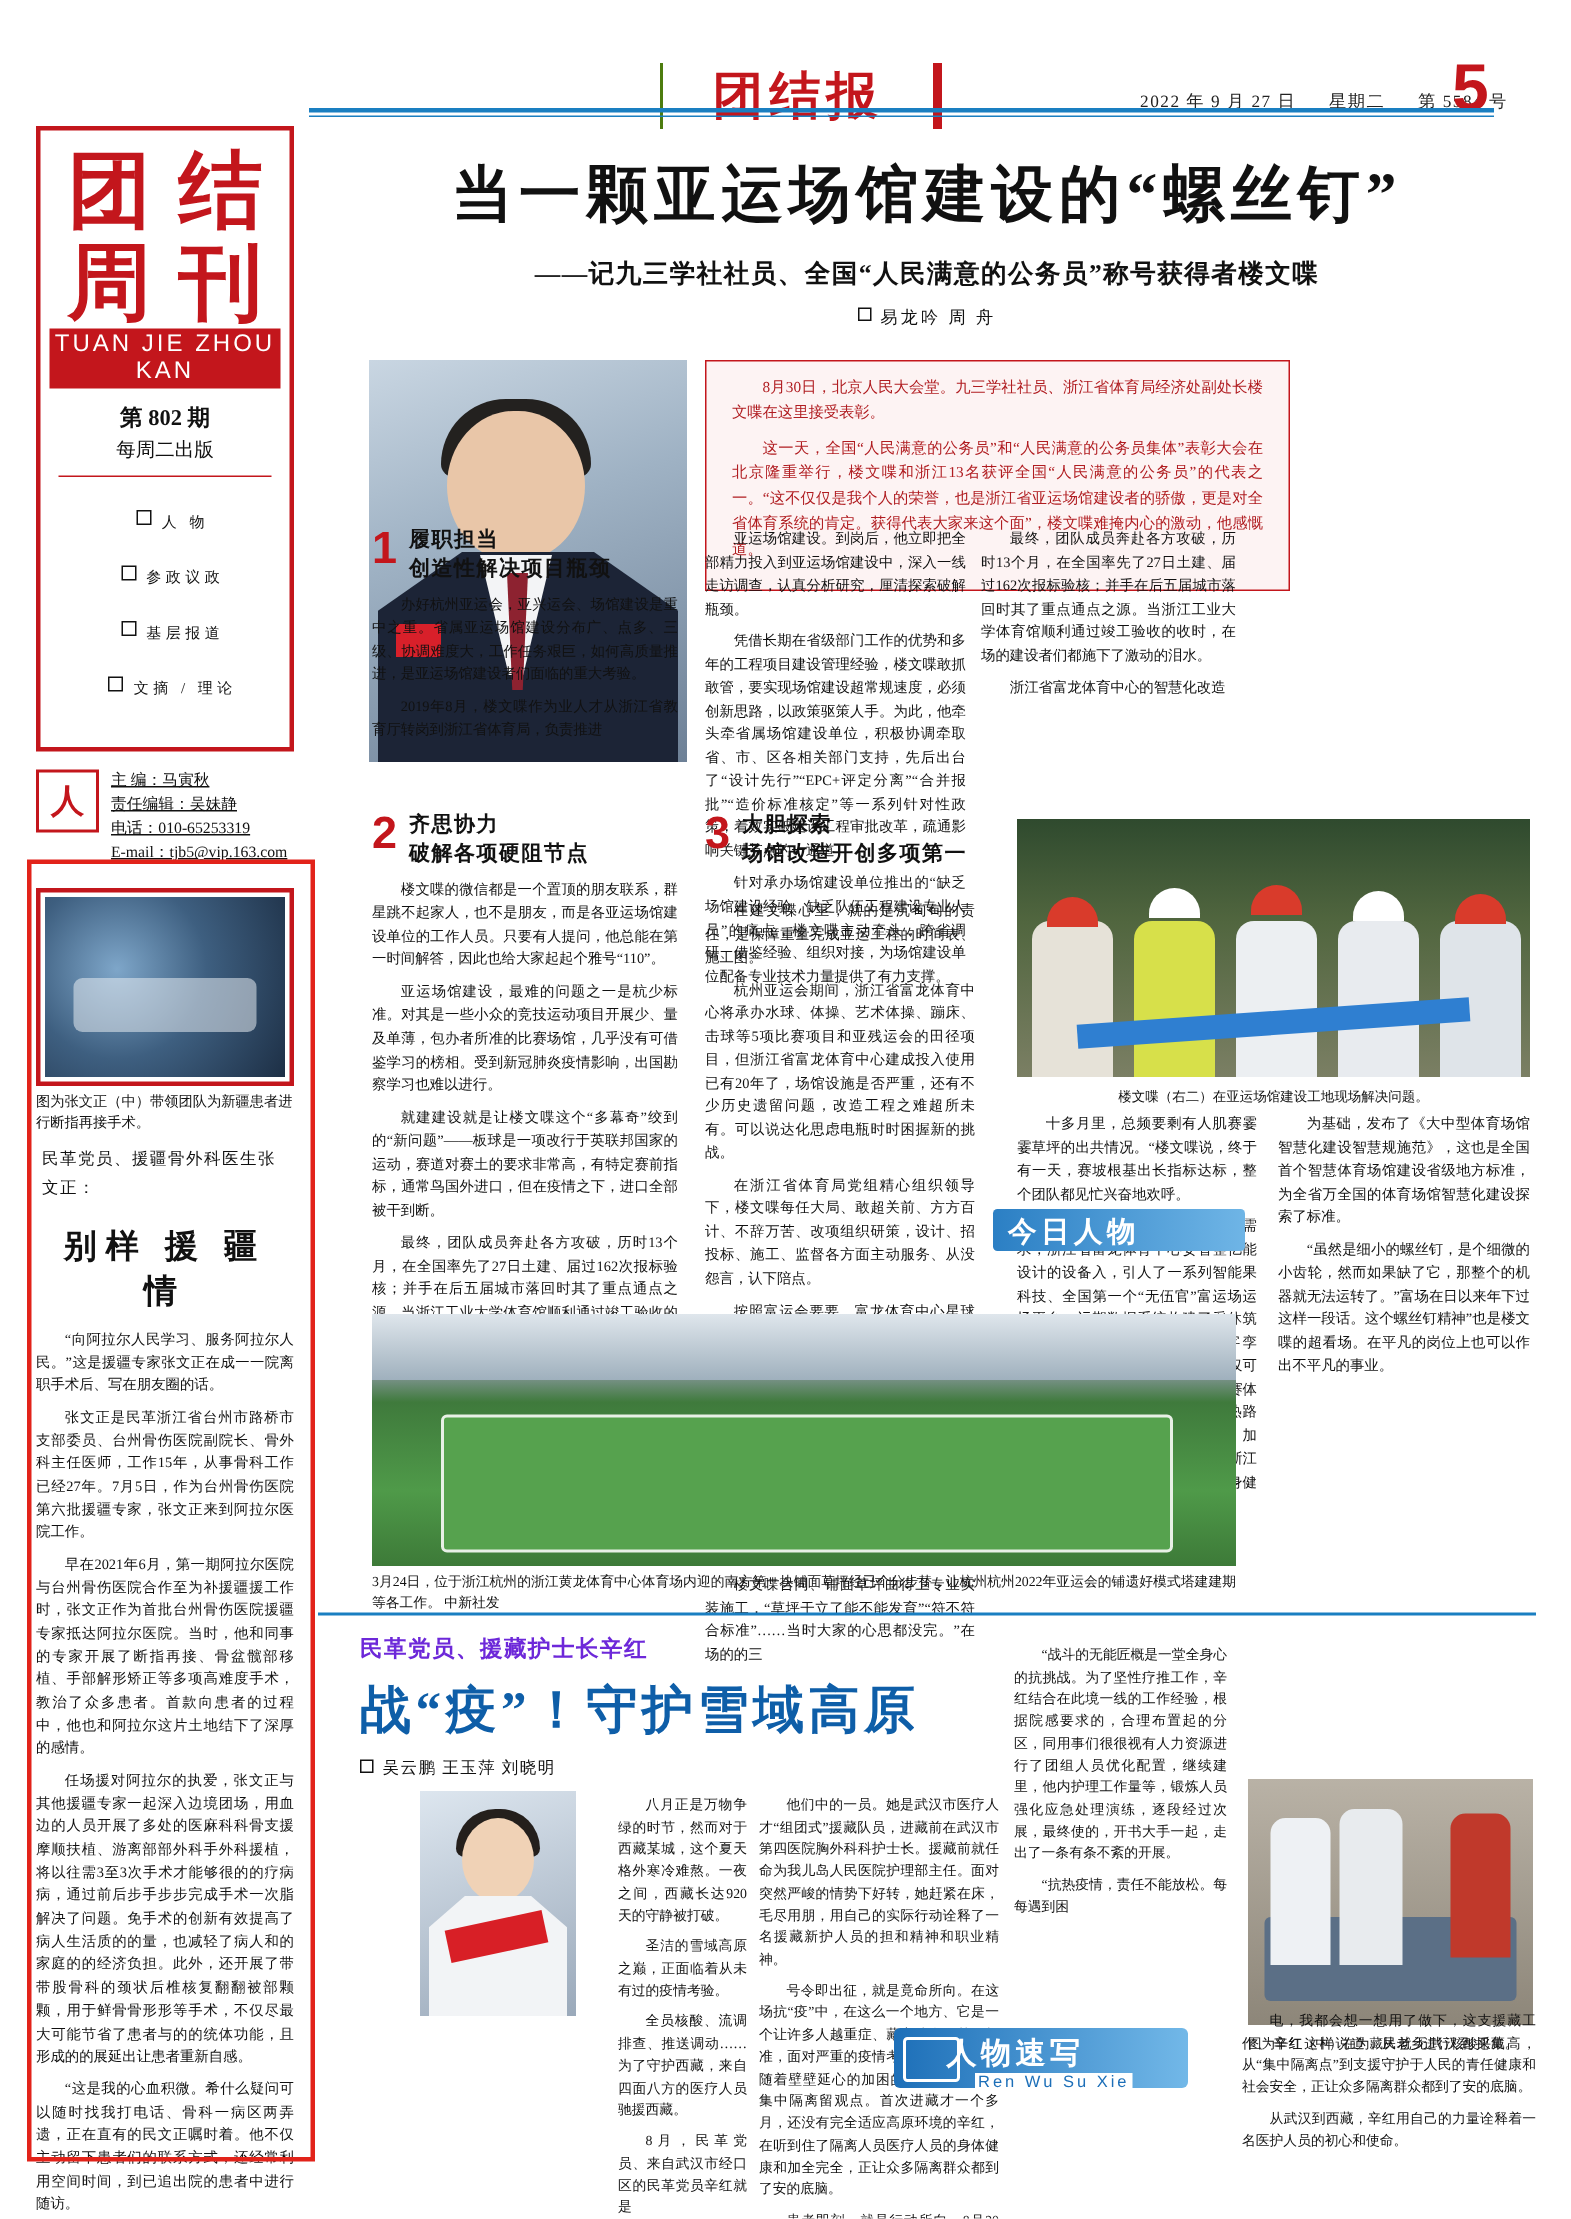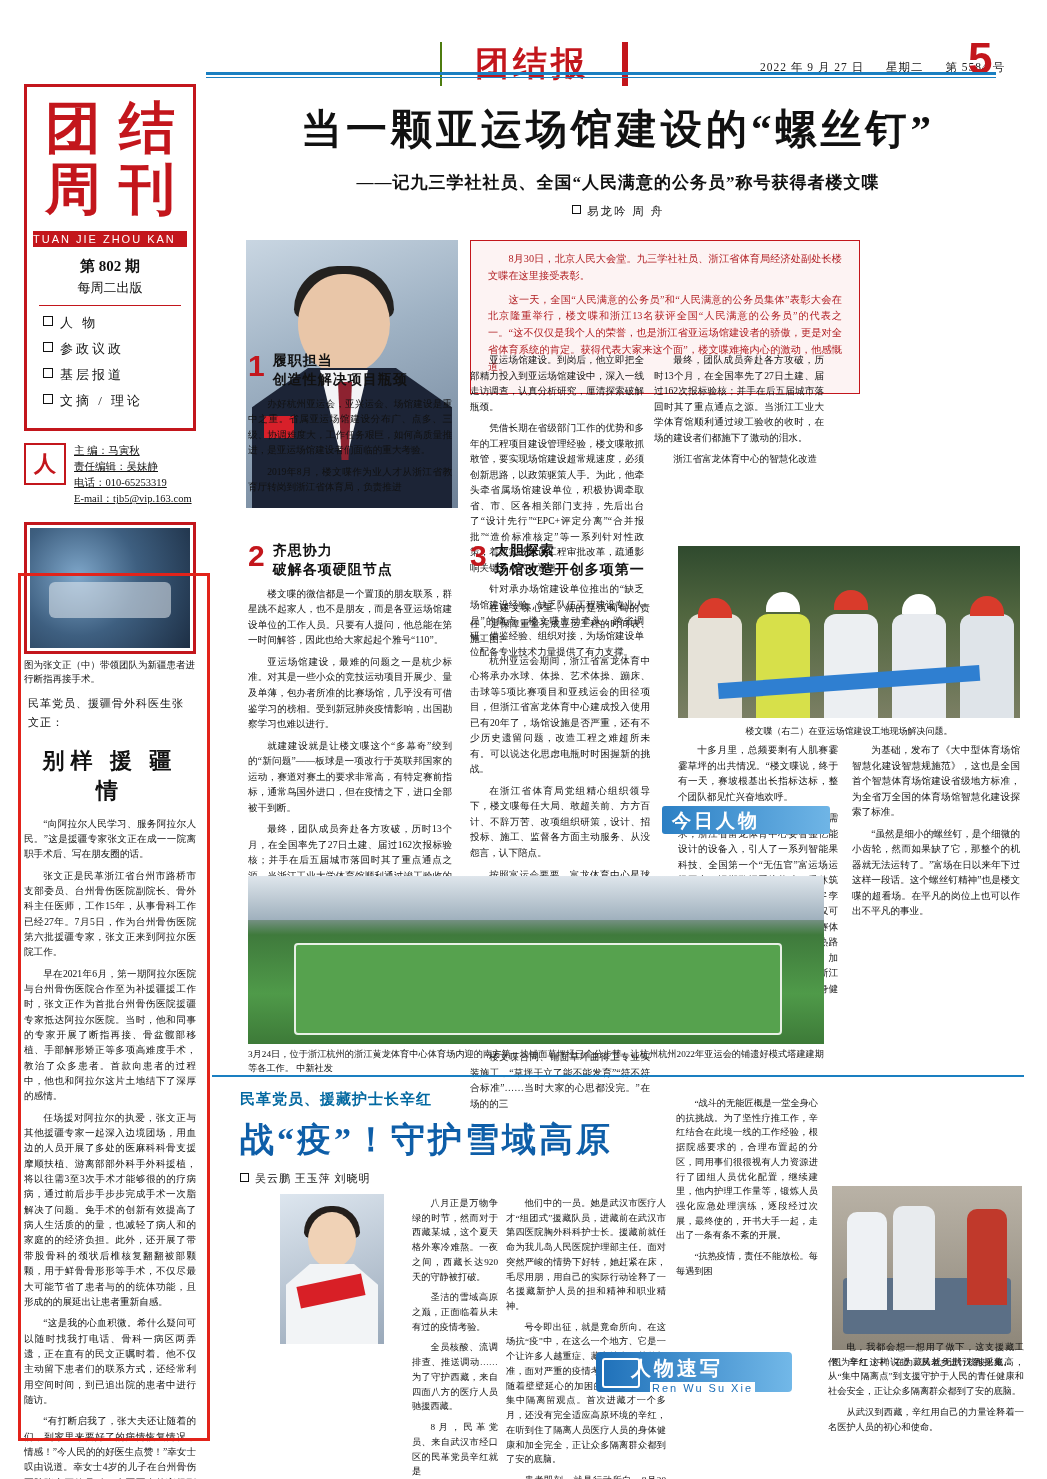--- a/index.html
+++ b/index.html
@@ -16,26 +16,26 @@
   .mh-info span{margin-right:18px;}
   .mh-page{position:absolute;left:968px;top:16px;font-size:44px;font-weight:bold;color:#c3161c;font-family:"Liberation Sans",sans-serif;}
   .rule-top{position:absolute;left:206px;top:72px;width:790px;height:3px;background:#1a7fc1;}
   .rule-top2{position:absolute;left:206px;top:77px;width:790px;height:1px;background:#1a7fc1;}
 
   
   .left-col{position:absolute;left:24px;top:84px;width:172px;}
   .brandbox{border:3px solid #c3161c;padding:8px 6px 10px 6px;background:#fff;}
   .brand-grid{display:grid;grid-template-columns:1fr 1fr;gap:2px;padding:4px 4px 0 4px;}
   .brand-ch{color:#c3161c;font-size:56px;line-height:1.05;font-weight:bold;text-align:center;font-family:"Liberation Serif",serif;}
-  .brand-pinyin{margin-top:12px;background:#c3161c;color:#fff;font-size:11px;letter-spacing:2px;padding:2px 0;font-family:"Liberation Sans",sans-serif;}
+  .brand-pinyin{margin-top:0;background:#c3161c;color:#fff;text-align:center;font-size:16px;letter-spacing:2px;padding:2px 0;font-family:"Liberation Sans",sans-serif;}
   .brand-issue{margin-top:10px;text-align:center;font-size:15px;font-weight:bold;}
   .brand-sub{text-align:center;font-size:13px;margin-top:3px;}
   .brand-line{margin:8px 6px 0 6px;border-top:1px solid #c3161c;}
   .brand-menu{margin-top:8px;padding-left:10px;}
-  .brand-menu div{font-size:13px;margin:8px 0;letter-spacing:3px;}
+  .brand-menu div{font-size:10px;margin:22px 0;letter-spacing:3px;text-align:center;}
   .brand-menu .sq{display:inline-block;width:8px;height:8px;border:1px solid #111;margin-right:7px;vertical-align:1px;}
 
   .renwu{margin-top:12px;display:flex;gap:8px;align-items:flex-start;}
   .renwu-badge{width:38px;height:38px;border:2px solid #c3161c;color:#c3161c;font-size:22px;font-weight:bold;
      display:flex;align-items:center;justify-content:center;flex:0 0 auto;}
   .renwu-txt{font-size:10.5px;line-height:1.55;color:#111;text-decoration:underline;}
 
   .ophoto{margin-top:14px;border:3px solid #c3161c;padding:3px;}
   .ophoto-img{width:100%;height:120px;background:
       radial-gradient(circle at 30% 40%, #7ea6c9 0%, #3e5f80 45%, #1d2f45 100%);
@@ -87,21 +87,21 @@
   .stadium .roof{position:absolute;left:0;top:0;width:100%;height:26%;background:linear-gradient(180deg,#dfe6ec,#9fb0bd);}
   .stadium-cap{position:absolute;left:248px;top:1048px;width:576px;font-size:9.2px;line-height:1.5;text-align:justify;}
 
   .todaybox{position:absolute;left:660px;top:742px;width:168px;height:60px;}
   .todaybox .bar{width:100%;height:28px;background:linear-gradient(90deg,#2b7fc4,#6fb5e6);border-radius:3px;}
   .todaybox .txt{position:absolute;left:10px;top:2px;color:#fff;font-size:19px;font-weight:bold;letter-spacing:3px;}
 
   
   .divider{position:absolute;left:212px;top:1075px;width:812px;height:2px;background:#1a7fc1;}
   .bot{position:absolute;left:240px;top:1090px;width:784px;}
-  .bot-kicker{font-size:15px;font-weight:bold;letter-spacing:1px;color:#0369a1;}
+  .bot-kicker{font-size:15px;font-weight:bold;letter-spacing:1px;color:#6d28d9;}
   .bot-h1{font-size:34px;font-weight:bold;letter-spacing:3px;margin-top:8px;color:#0e5ea8;}
   .bot-byline{font-size:11px;margin-top:8px;letter-spacing:1px;}
   .bot-portrait{position:absolute;left:40px;top:104px;width:104px;height:150px;background:linear-gradient(160deg,#dde6ef,#9aa9ba);}
   .bot-portrait .head{position:absolute;left:28px;top:18px;width:48px;height:56px;border-radius:24px/28px;background:#f0d2b6;}
   .bot-portrait .hair{position:absolute;left:24px;top:12px;width:56px;height:32px;border-radius:28px 28px 6px 6px;background:#241f1c;}
   .bot-portrait .coat{position:absolute;left:6px;top:70px;width:92px;height:80px;background:#f2f4f6;clip-path:polygon(26% 0,74% 0,100% 26%,100% 100%,0 100%,0 26%);}
   .bot-portrait .ribbon{position:absolute;left:18px;top:86px;width:66px;height:22px;background:#d81f26;transform:rotate(-12deg);}
 
   .ward{position:absolute;left:592px;top:96px;width:190px;height:164px;background:linear-gradient(180deg,#b9b2a6,#8d8679);overflow:hidden;}
   .ward .bed{position:absolute;left:6%;bottom:10%;width:88%;height:34%;background:#5b6f86;border-radius:4px;}

